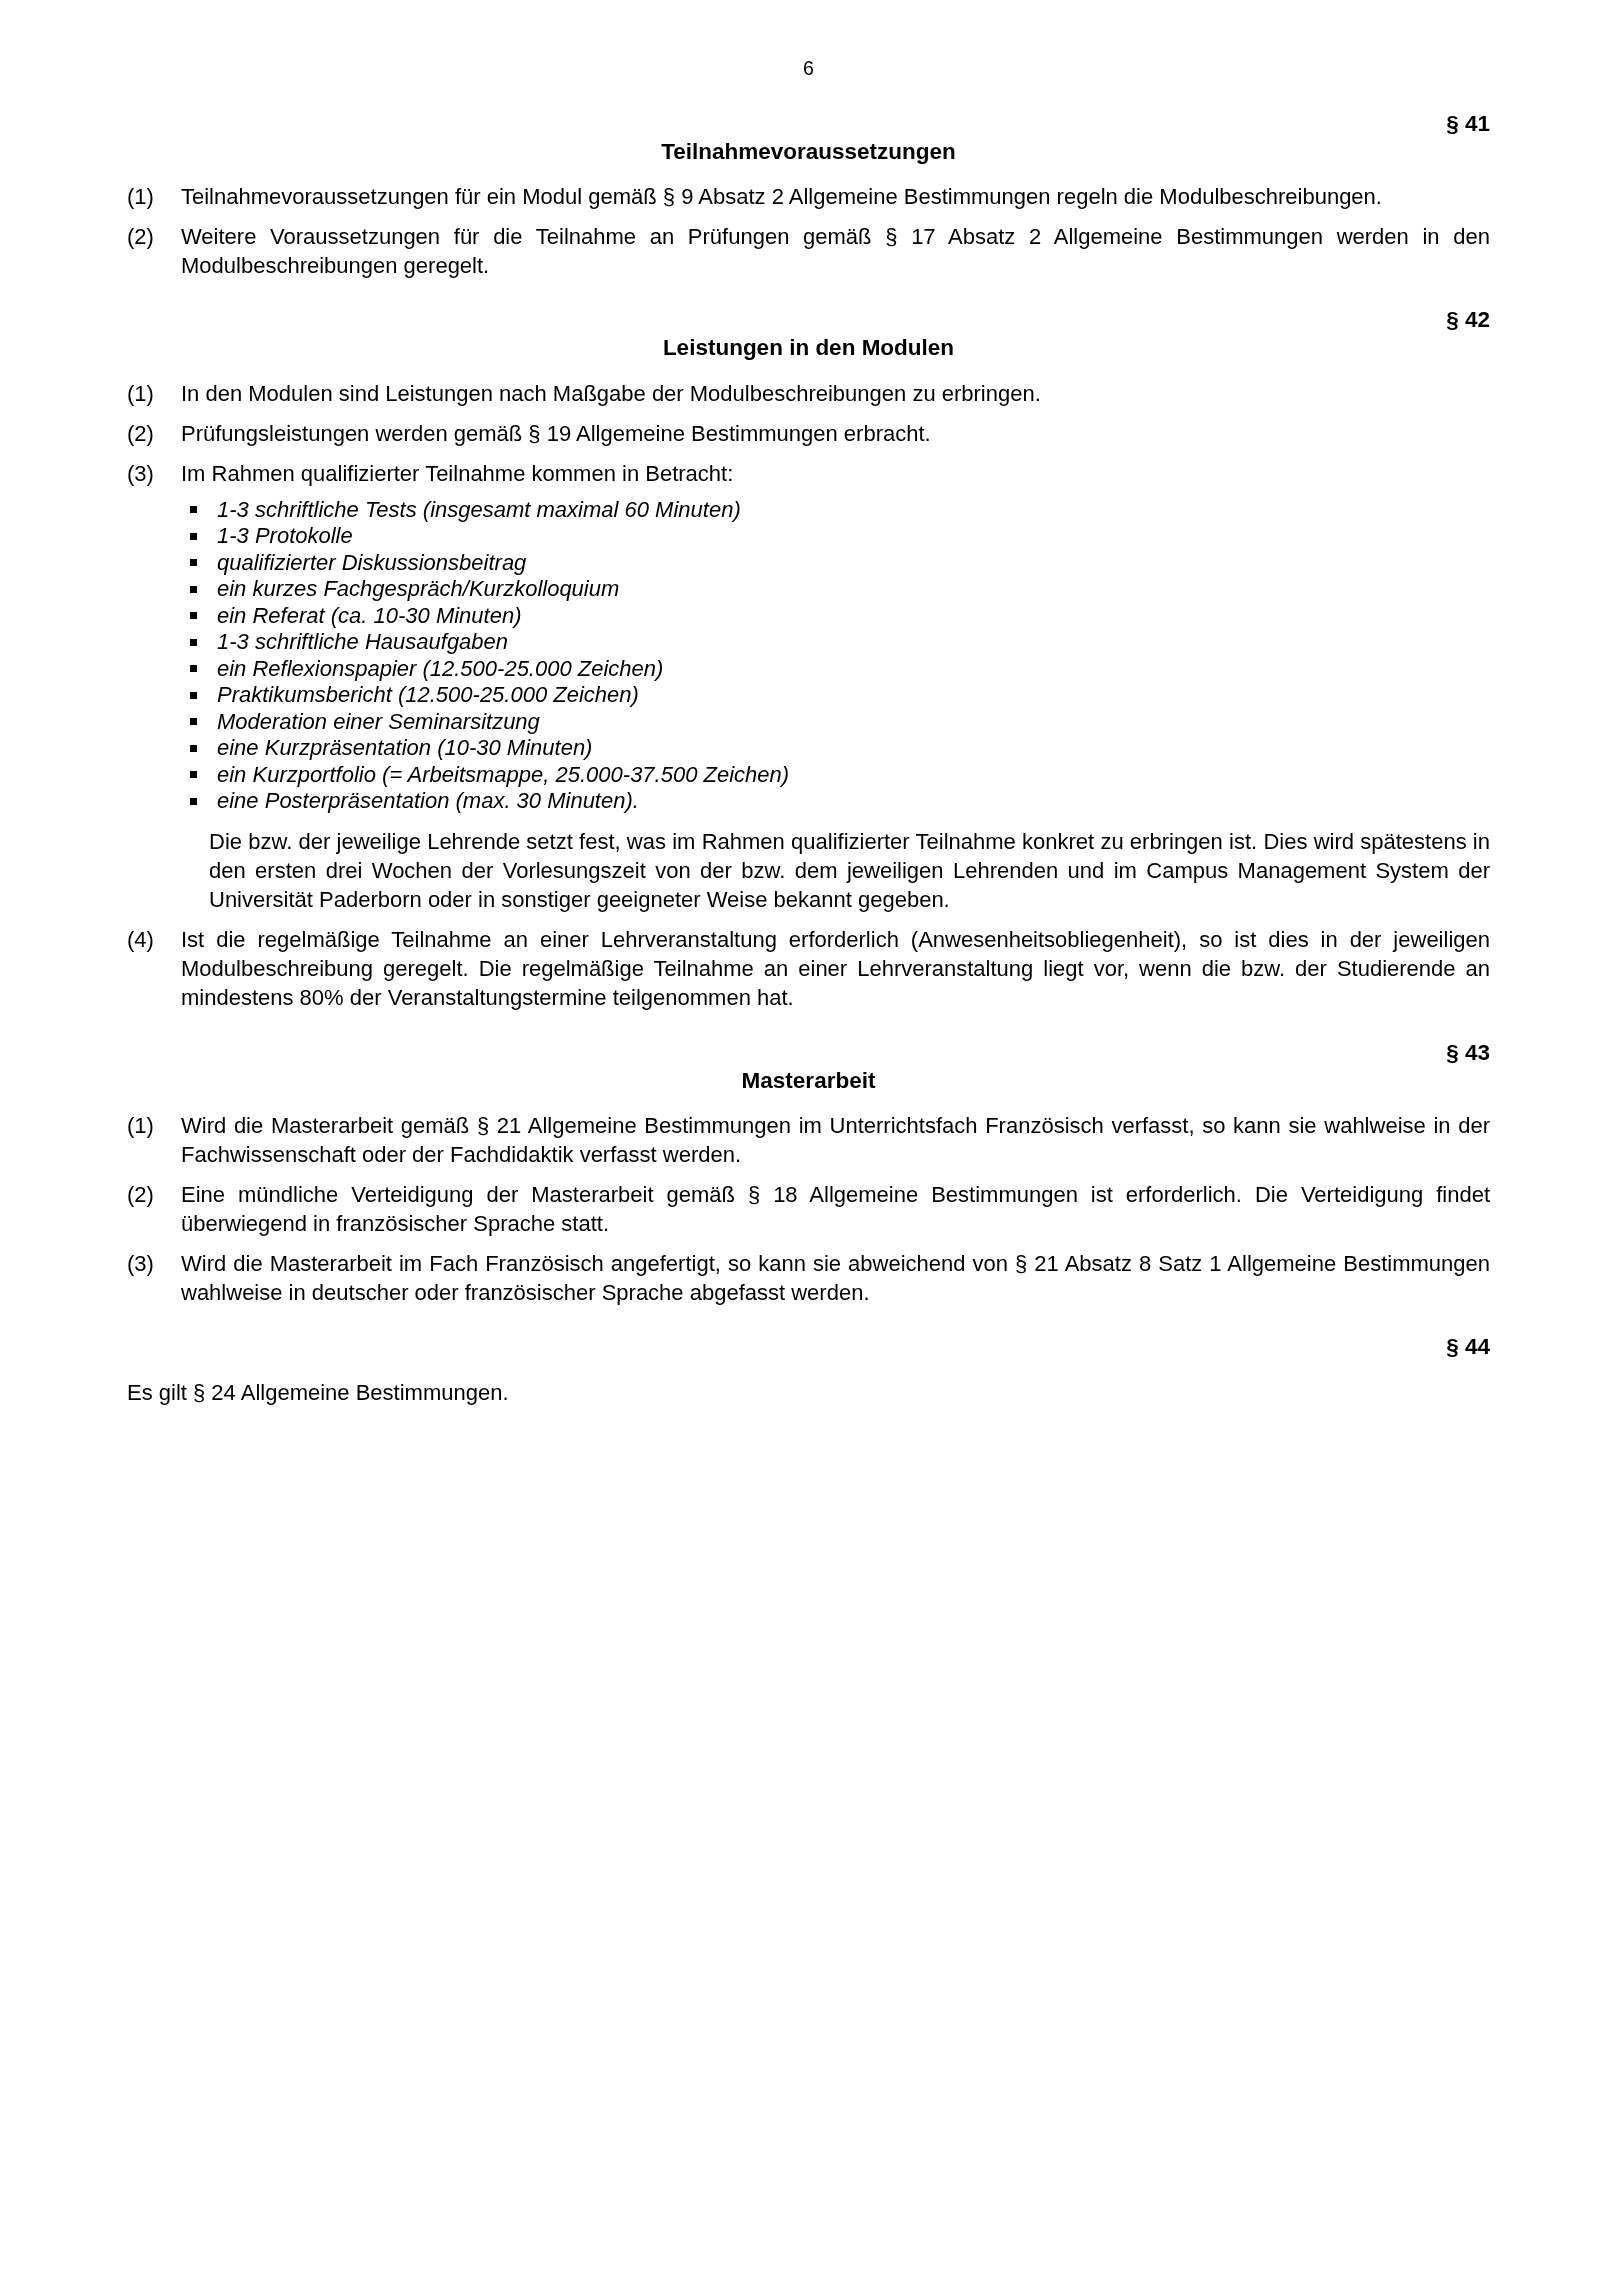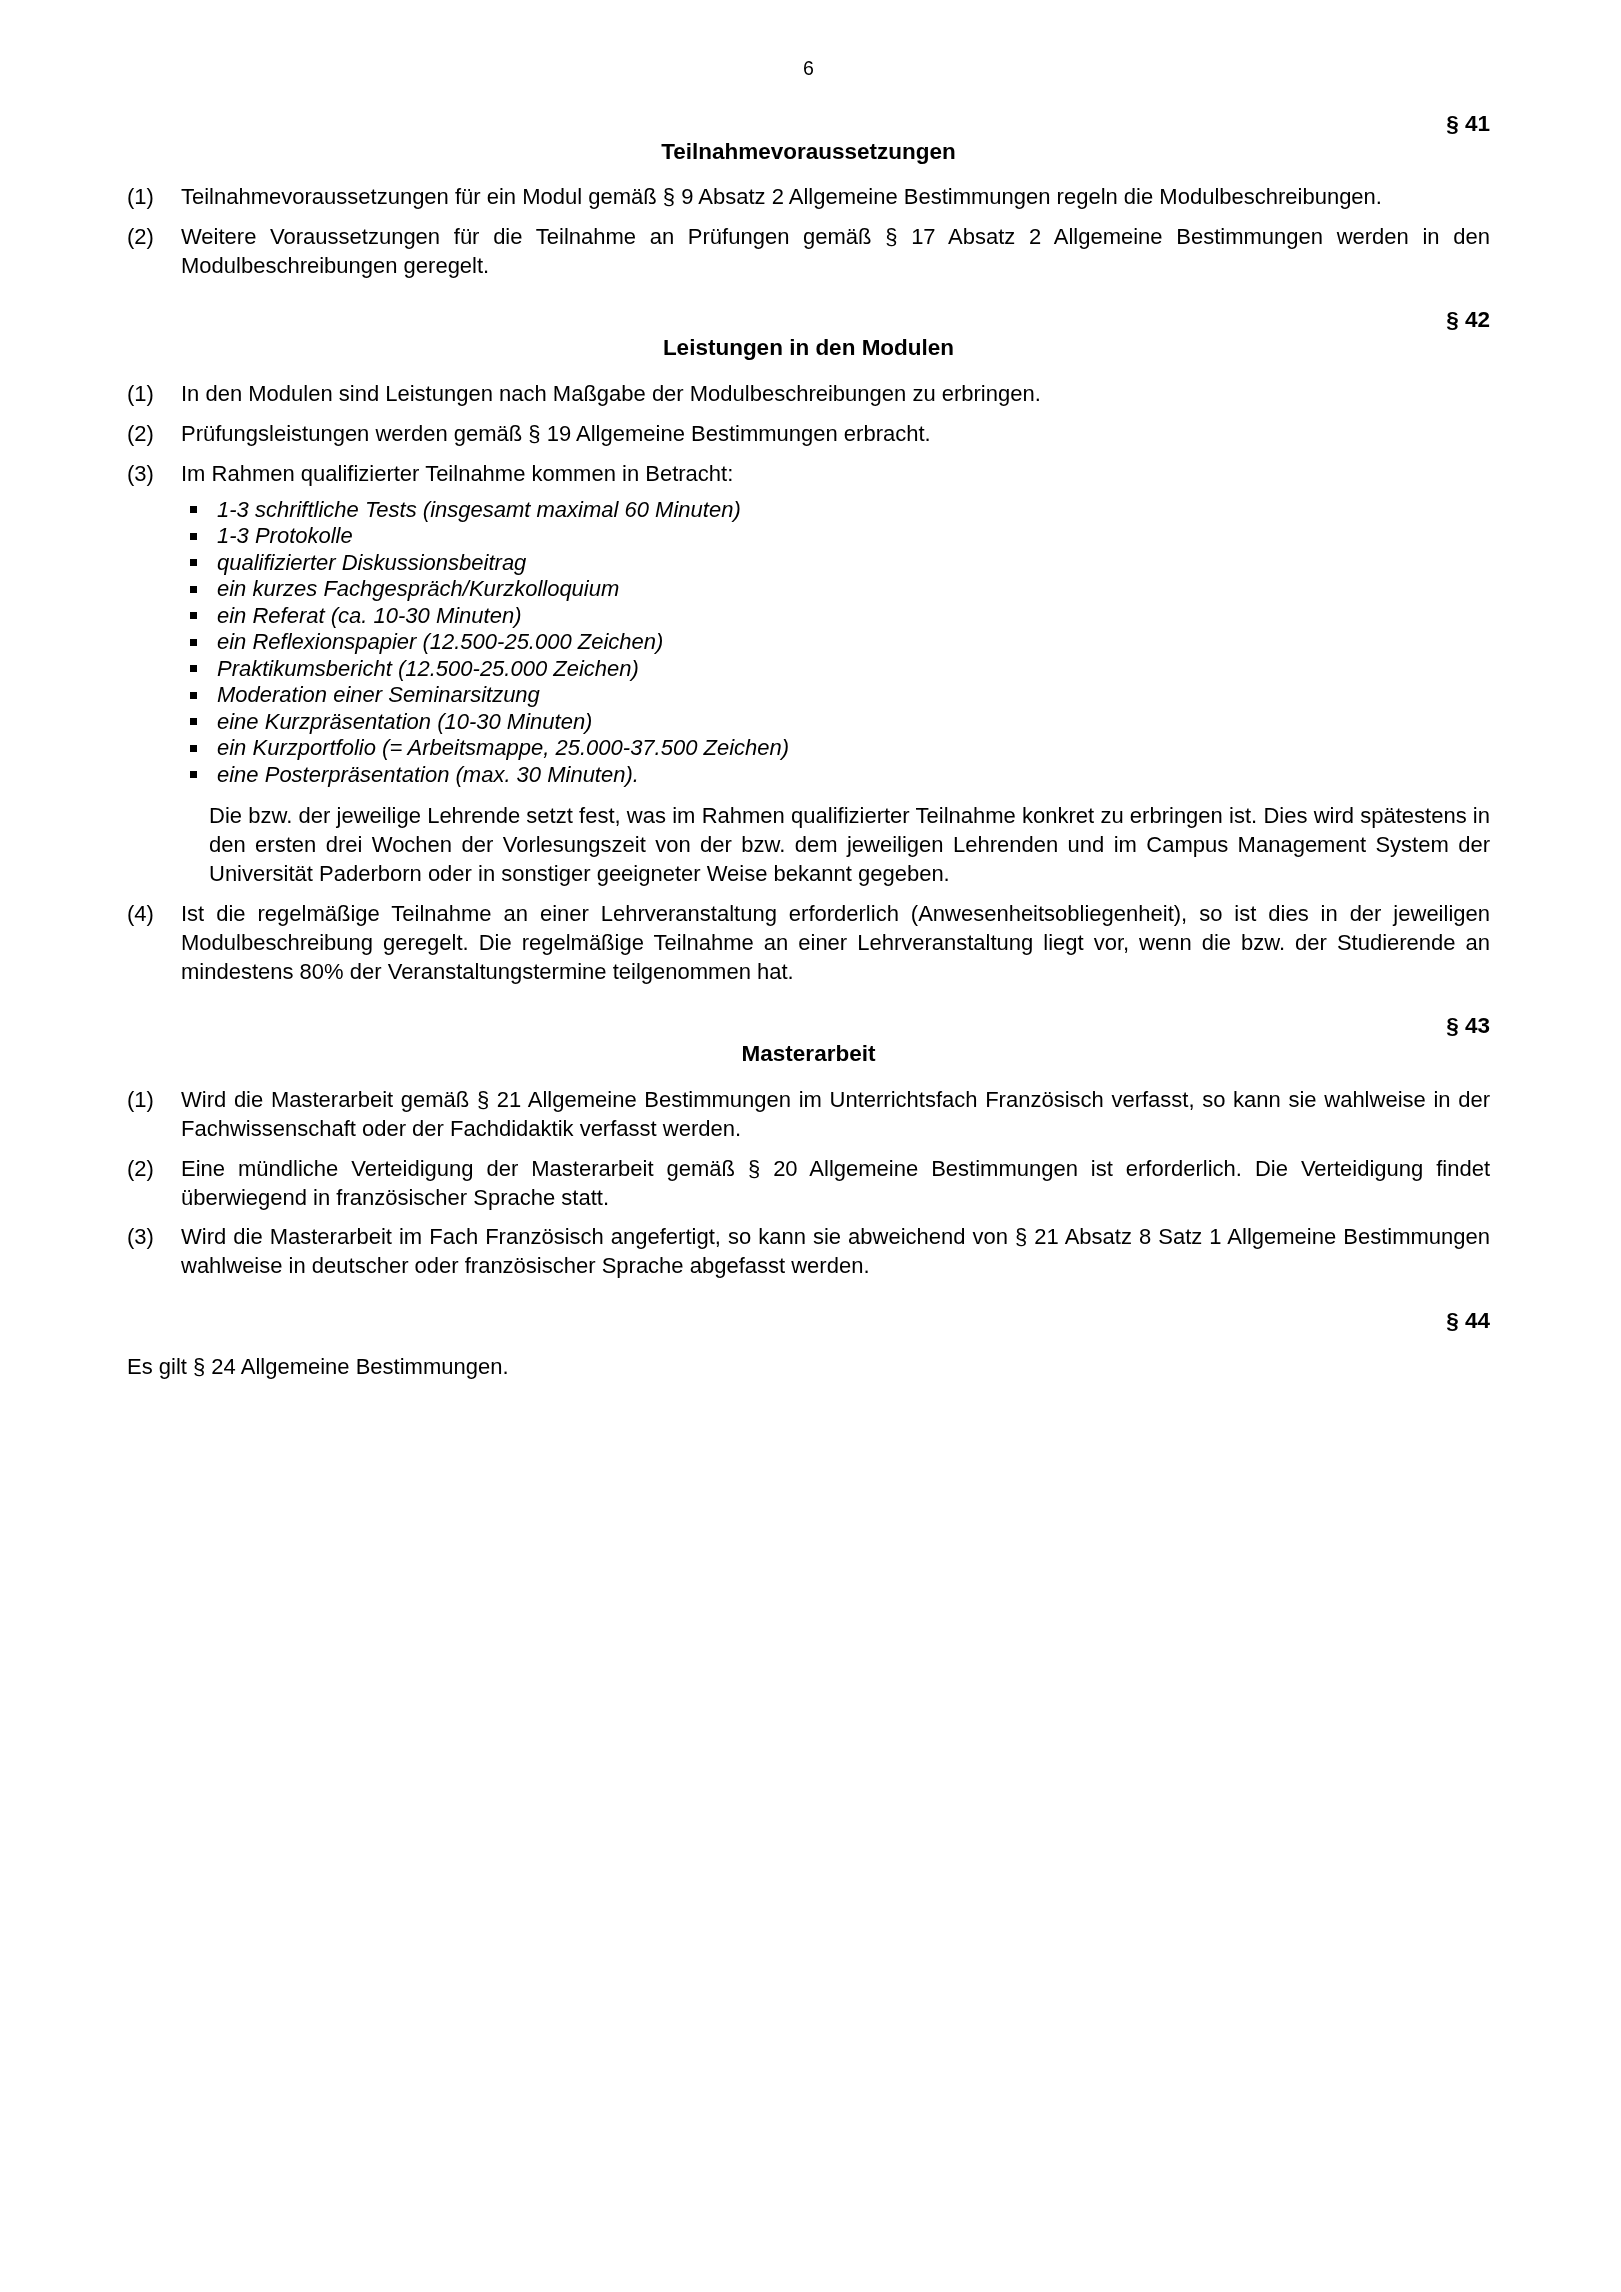--- a/index.html
+++ b/index.html
@@ -114,20 +114,21 @@
     <div class="para">
       <span class="num">(3)</span>
       <div class="pbody">
         <div class="ptext">Im Rahmen qualifizierter Teilnahme kommen in Betracht:</div>
         <ul class="bullets">
           <li class="bullet-item"><span class="bullet-square"></span><span class="bullet-text">1-3 schriftliche Tests (insgesamt maximal 60 Minuten)</span></li>
           <li class="bullet-item"><span class="bullet-square"></span><span class="bullet-text">1-3 Protokolle</span></li>
           <li class="bullet-item"><span class="bullet-square"></span><span class="bullet-text">qualifizierter Diskussionsbeitrag</span></li>
           <li class="bullet-item"><span class="bullet-square"></span><span class="bullet-text">ein kurzes Fachgespräch/Kurzkolloquium</span></li>
           <li class="bullet-item"><span class="bullet-square"></span><span class="bullet-text">ein Referat (ca. 10-30 Minuten)</span></li>
+          <li class="bullet-item"><span class="bullet-square"></span><span class="bullet-text">1-3 schriftliche Hausaufgaben</span></li>
           <li class="bullet-item"><span class="bullet-square"></span><span class="bullet-text">ein Reflexionspapier (12.500-25.000 Zeichen)</span></li>
           <li class="bullet-item"><span class="bullet-square"></span><span class="bullet-text">Praktikumsbericht (12.500-25.000 Zeichen)</span></li>
           <li class="bullet-item"><span class="bullet-square"></span><span class="bullet-text">Moderation einer Seminarsitzung</span></li>
           <li class="bullet-item"><span class="bullet-square"></span><span class="bullet-text">eine Kurzpräsentation (10-30 Minuten)</span></li>
           <li class="bullet-item"><span class="bullet-square"></span><span class="bullet-text">ein Kurzportfolio (= Arbeitsmappe, 25.000-37.500 Zeichen)</span></li>
           <li class="bullet-item"><span class="bullet-square"></span><span class="bullet-text">eine Posterpräsentation (max. 30 Minuten).</span></li>
         </ul>
         <div class="ptext continuation">Die bzw. der jeweilige Lehrende setzt fest, was im Rahmen qualifizierter Teilnahme konkret zu erbringen ist. Dies wird spätestens in den ersten drei Wochen der Vorlesungszeit von der bzw. dem jeweiligen Lehrenden und im Campus Management System der Universität Paderborn oder in sonstiger geeigneter Weise bekannt gegeben.</div>
       </div>
     </div>
@@ -146,21 +147,21 @@
     </div>
     <div class="para">
       <span class="num">(1)</span>
       <div class="pbody">
         <div class="ptext">Wird die Masterarbeit gemäß § 21 Allgemeine Bestimmungen im Unterrichtsfach Französisch verfasst, so kann sie wahlweise in der Fachwissenschaft oder der Fachdidaktik verfasst werden.</div>
       </div>
     </div>
     <div class="para">
       <span class="num">(2)</span>
       <div class="pbody">
-        <div class="ptext">Eine mündliche Verteidigung der Masterarbeit gemäß § 20 Allgemeine Bestimmungen ist erforderlich. Die Verteidigung findet überwiegend in französischer Sprache statt.</div>
+        <div class="ptext">Eine mündliche Verteidigung der Masterarbeit gemäß § 18 Allgemeine Bestimmungen ist erforderlich. Die Verteidigung findet überwiegend in französischer Sprache statt.</div>
       </div>
     </div>
     <div class="para">
       <span class="num">(3)</span>
       <div class="pbody">
         <div class="ptext">Wird die Masterarbeit im Fach Französisch angefertigt, so kann sie abweichend von § 21 Absatz 8 Satz 1 Allgemeine Bestimmungen wahlweise in deutscher oder französischer Sprache abgefasst werden.</div>
       </div>
     </div>
   </div>
 

